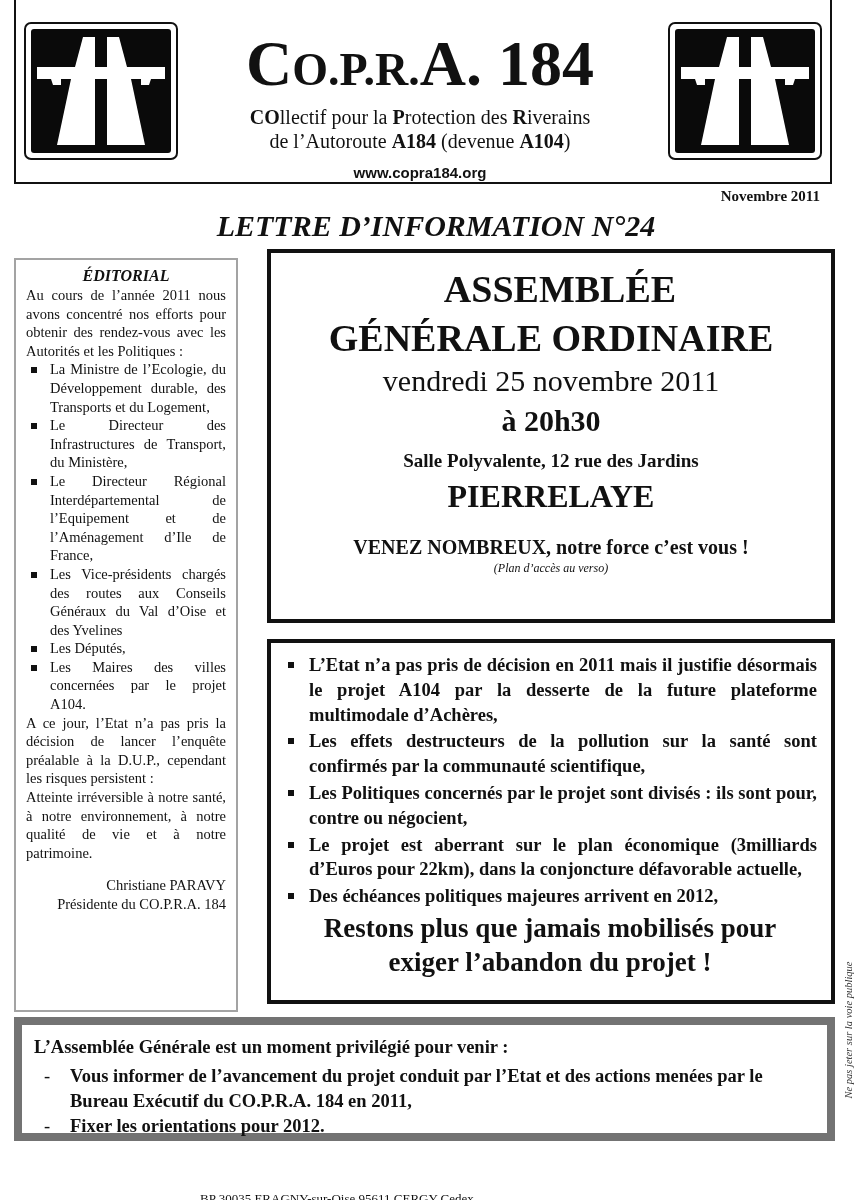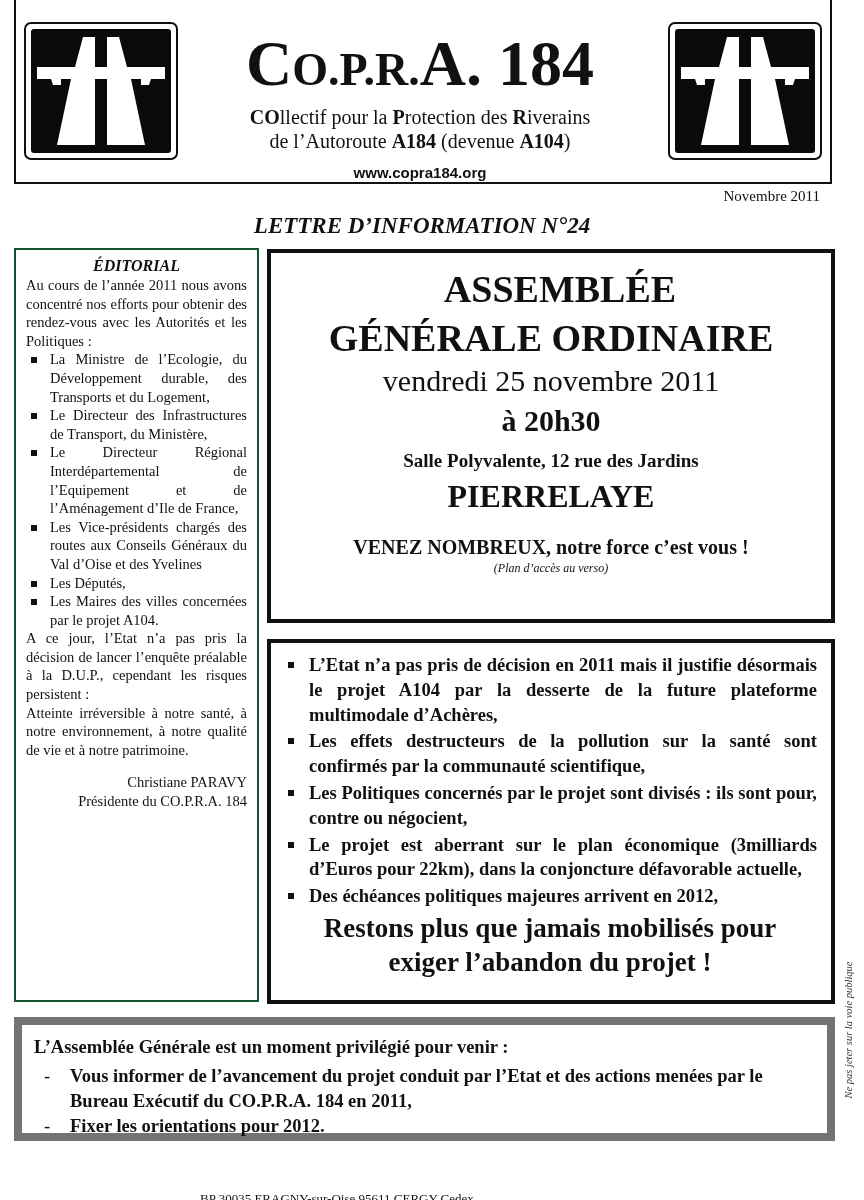--- a/index.html
+++ b/index.html
@@ -12,25 +12,25 @@
   .logo { width:154px; height:138px; top:22px; border:2px solid #111; border-radius:7px; box-sizing:border-box; padding:5px; background:#fff; }
   .logo .inner { width:100%; height:100%; background:#0a0a0a; border-radius:3px; position:relative; }
   .logo svg { position:absolute; left:0; top:0; width:100%; height:100%; }
   .logo-left { left:24px; }
   .logo-right { left:668px; }
   .brand-title { left:190px; top:28px; width:460px; text-align:center; font-weight:bold; font-size:64px; line-height:72px; letter-spacing:0px; }
   .brand-title .sc { font-size:46px; }
   .brand-sub { left:190px; top:105px; width:460px; text-align:center; font-size:20px; line-height:24px; }
   .brand-sub b { font-weight:bold; }
   .brand-url { left:190px; top:164px; width:460px; text-align:center; font-family:"Liberation Sans","DejaVu Sans",sans-serif; font-weight:bold; font-size:15px; line-height:18px; }
-  .date { left:690px; top:188px; width:130px; text-align:right; font-weight:normal; font-size:15px; }
-  .newsletter-title { left:102px; top:208px; width:640px; text-align:center; font-style:italic; font-weight:bold; font-size:23px; line-height:36px; }
+  .date { left:690px; top:188px; width:130px; text-align:right; font-weight:bold; font-size:15px; }
+  .newsletter-title { left:116px; top:208px; width:640px; text-align:center; font-style:italic; font-weight:bold; font-size:30px; line-height:36px; }
 
   
-  .editorial { left:14px; top:248px; width:245px; height:754px; border:2px solid #14532d; box-sizing:border-box; padding:6px 10px 6px 10px; font-size:14.5px; line-height:18.6px; }
+  .editorial { left:14px; top:258px; width:224px; height:754px; border:2px solid #a3a3a3; box-sizing:border-box; padding:6px 10px 6px 10px; font-size:14.5px; line-height:18.6px; }
   .ed-kicker { text-align:center; font-weight:bold; font-style:italic; font-size:16px; line-height:20px; }
   .ed-title { text-align:center; font-weight:bold; font-size:15.5px; text-decoration:underline; line-height:22px; margin-bottom:8px; }
   .just { text-align:justify; }
   .ed-list { list-style:none; margin:0; padding:0; }
   .ed-list li { position:relative; padding-left:24px; text-align:justify; }
   .ed-list li::before { content:""; position:absolute; left:5px; top:7px; width:6px; height:6px; background:#111; }
   .ed-close { margin-top:8px; }
   .ed-sign { margin-top:14px; text-align:right; }
 
   

